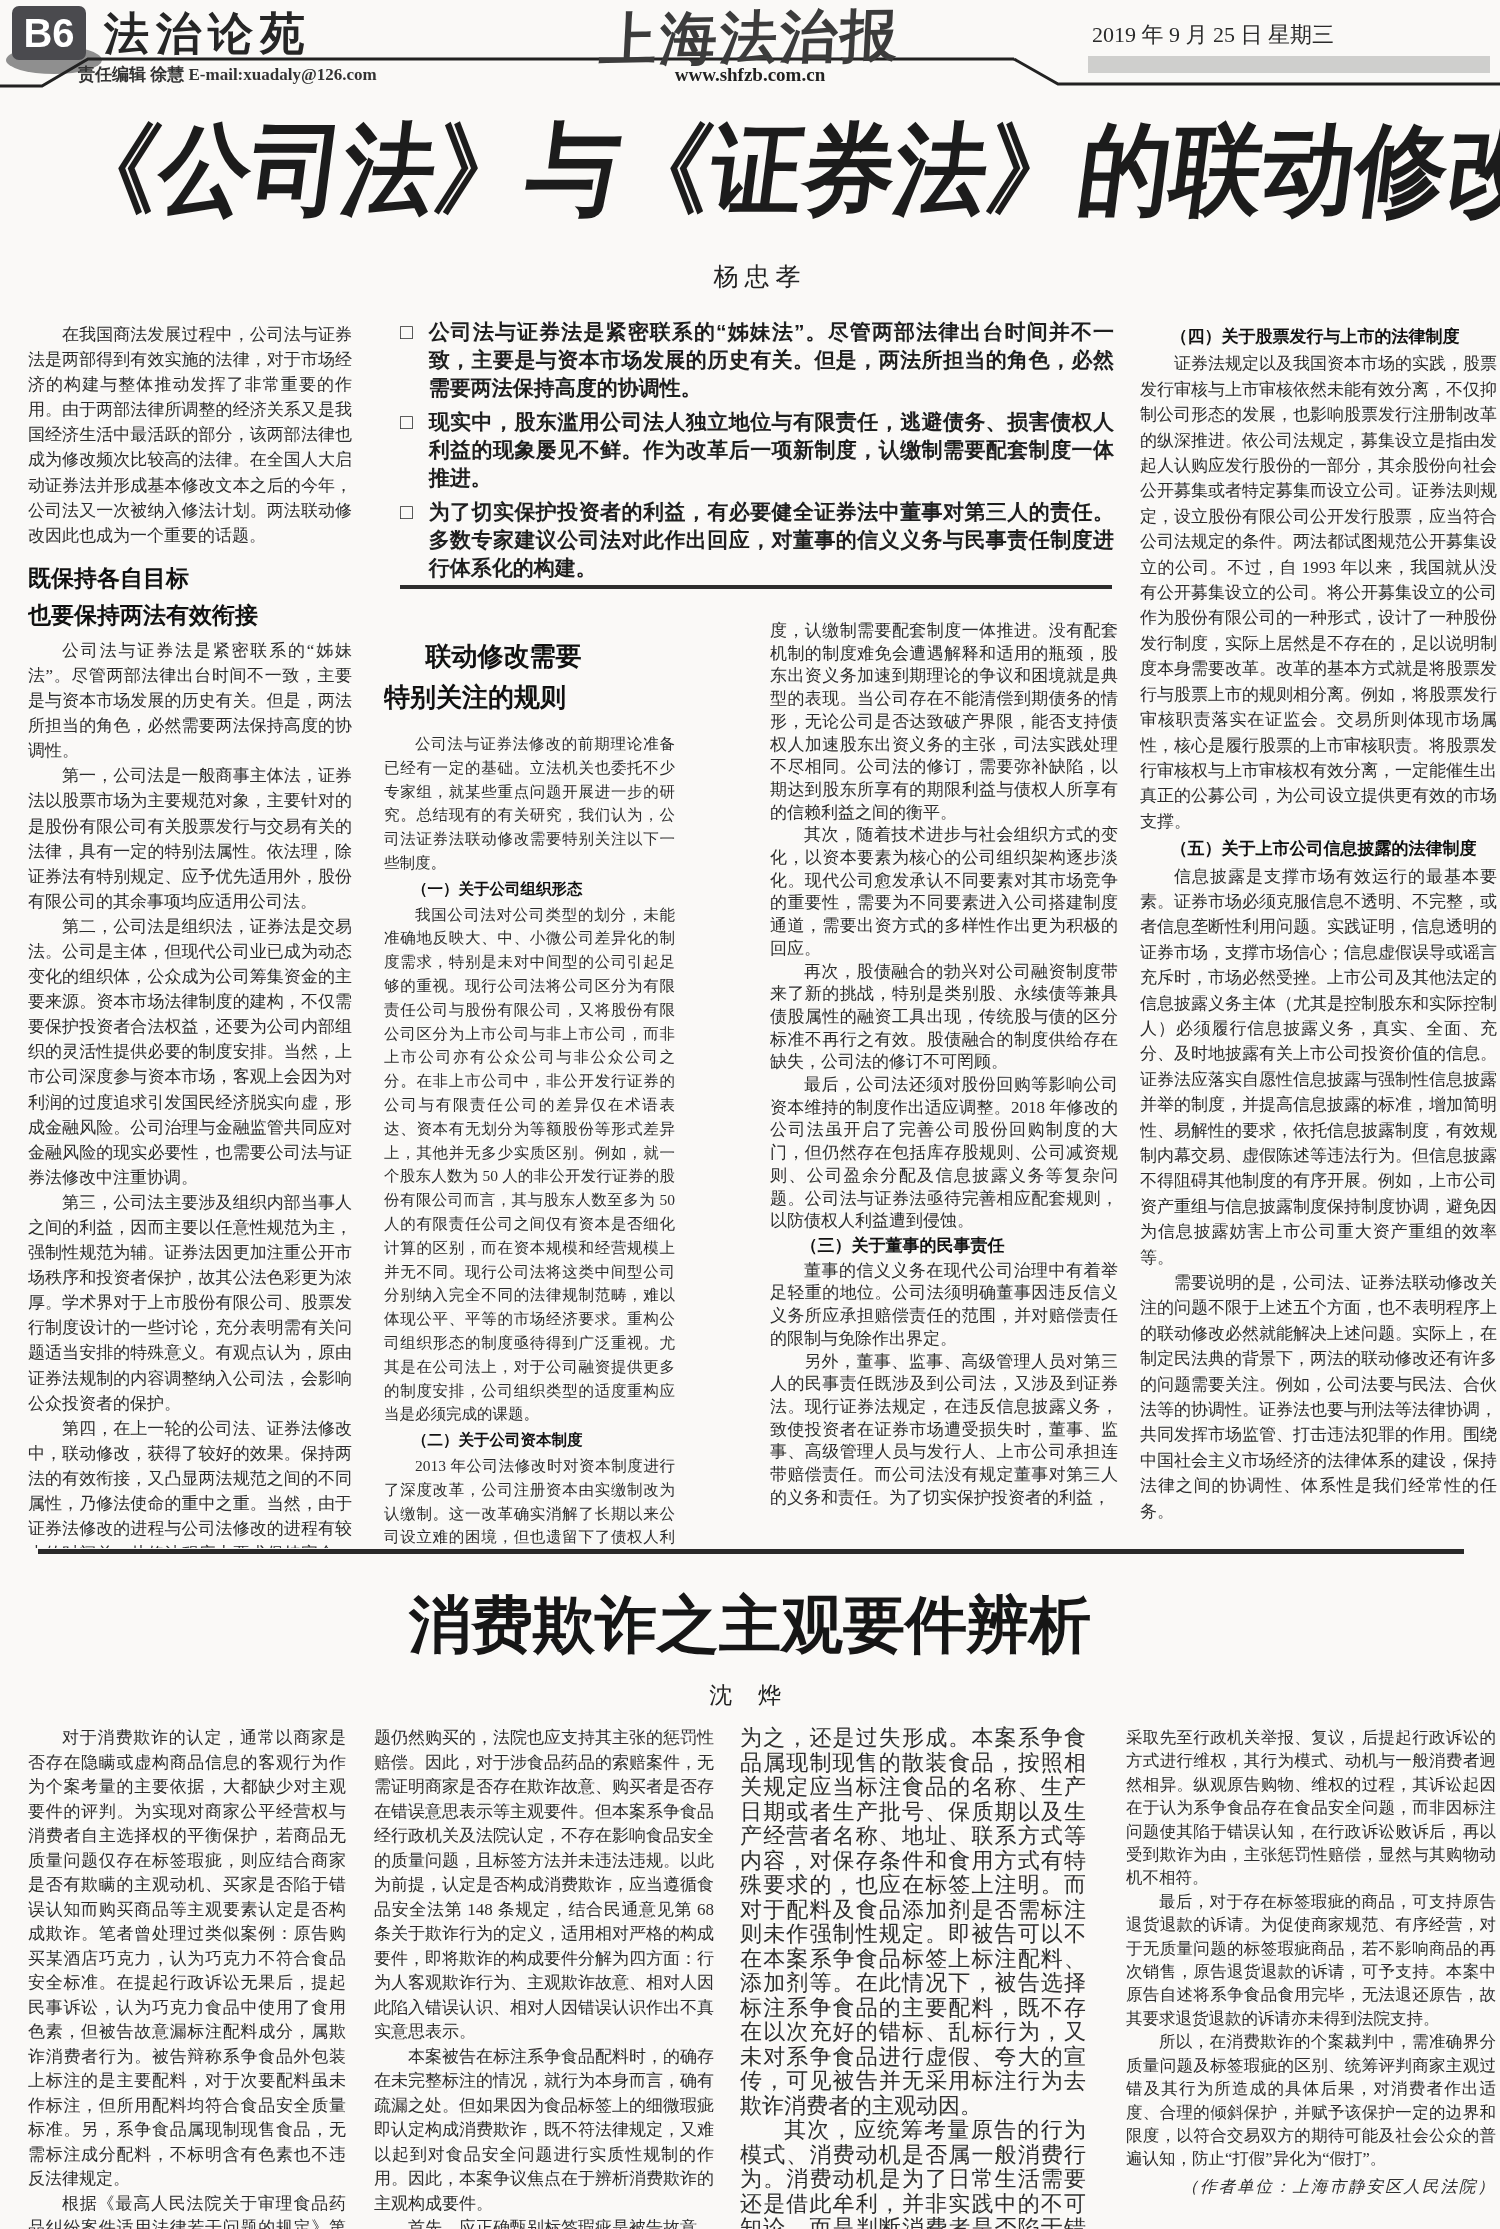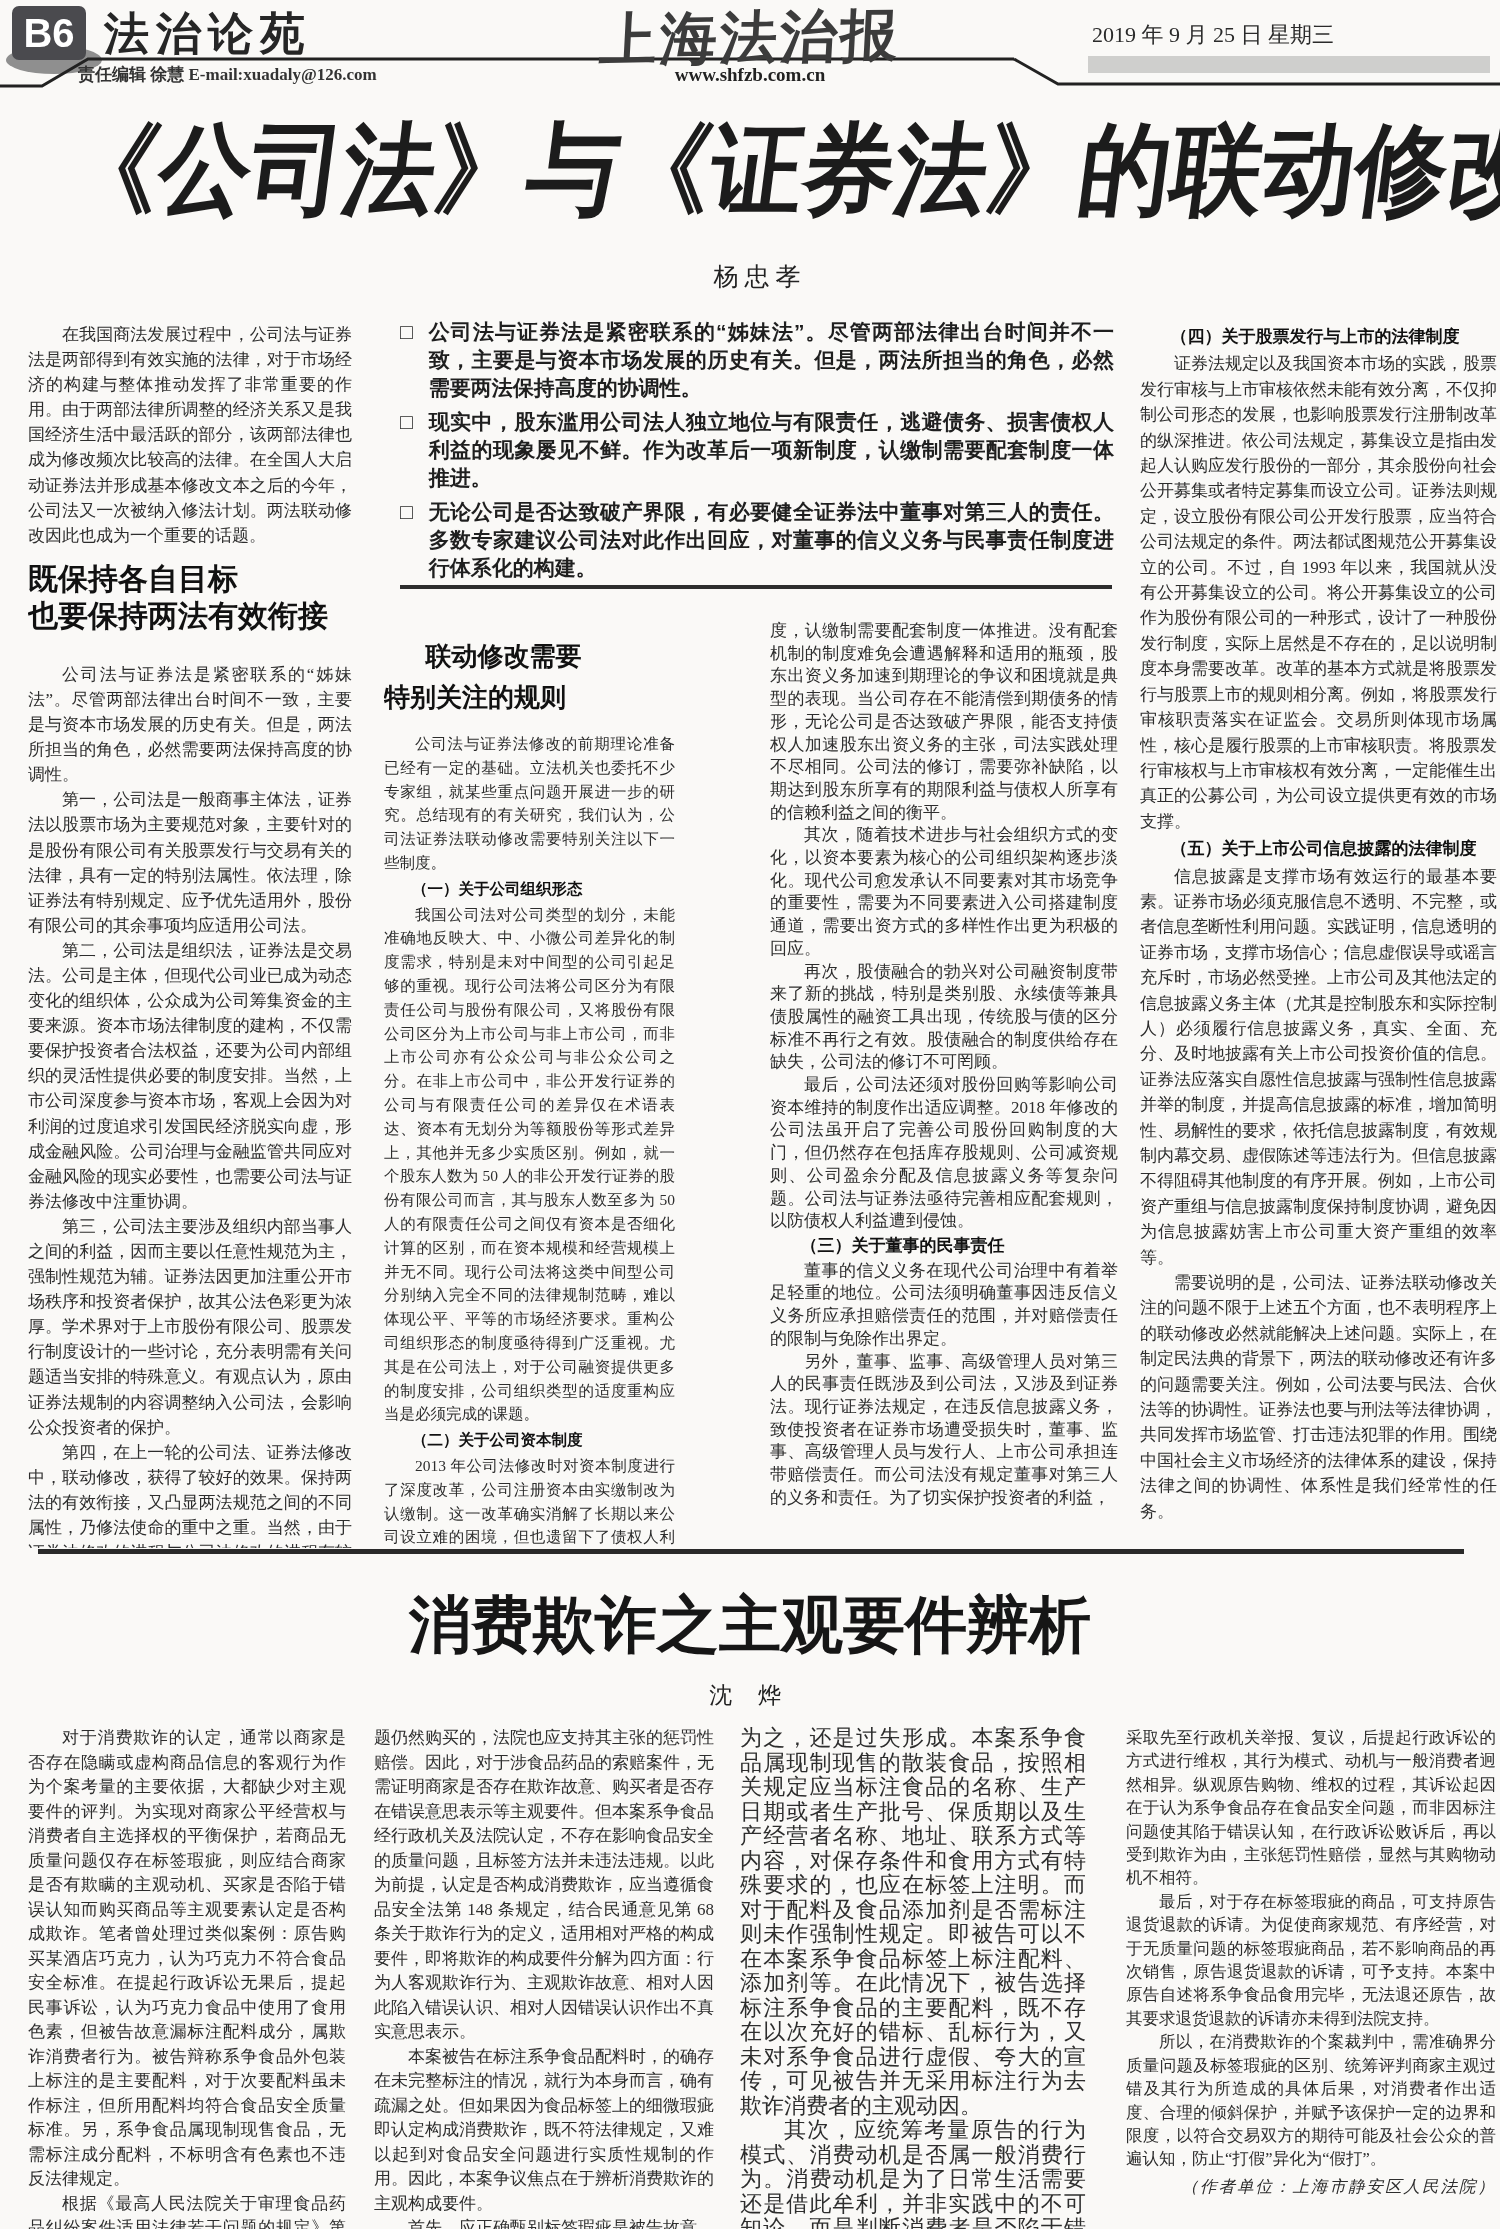--- a/index.html
+++ b/index.html
@@ -33,21 +33,21 @@
   #a1-box-rule{left:400px;top:585px;width:712px;height:4px;background:#2e2e2e;}
   .col{position:absolute;overflow:hidden;text-align:justify;}
   .col div{text-align:justify;}
   #a1c1{left:28px;top:322px;width:324px;height:1226px;font-size:17px;line-height:25.1px;}
   #a1c2{left:384px;top:632px;width:291px;height:917px;font-size:15.5px;line-height:23.8px;}
   #a1c3{left:770px;top:620px;width:348px;height:929px;font-size:17px;line-height:22.7px;}
   #a1c4{left:1140px;top:322px;width:357px;height:1227px;font-size:17px;line-height:25.4px;}
   .blk-p{text-indent:2em;}
   .blk-pc{text-indent:0;}
   .blk-h2{font-family:"Liberation Sans","DejaVu Sans",sans-serif;font-weight:900;color:#111;
-    white-space:pre-line;text-align:left !important;font-size:30px;line-height:37px;margin:12px 0 28px;}
+    white-space:pre-line;text-align:left !important;font-size:23px;line-height:37px;margin:12px 0 4px;}
   #a1c2 .blk-h2{font-size:26px;line-height:41px;text-indent:1.6em;margin:6px 0 12px;font-family:Liberation Mono, monospace;}
   .blk-h3{font-family:"Liberation Sans","DejaVu Sans",sans-serif;font-weight:bold;color:#111;
     text-indent:1.8em;margin:2px 0;}
   .blk-at{font-style:italic;text-align:right !important;letter-spacing:2px;margin-top:4px;}
   #a1-sep{left:38px;top:1549px;width:1426px;height:5px;background:#2a2a2a;}
   
   #a2-title{left:0;top:1583px;width:1500px;text-align:center;white-space:nowrap;
     font-family:"Liberation Sans","DejaVu Sans",sans-serif;font-weight:700;font-size:62px;color:#161616;}
   #a2-author{left:0;top:1680px;width:1500px;text-align:center;font-size:23px;letter-spacing:10px;color:#222;}
   #a2c1{left:28px;top:1726px;width:318px;height:503px;font-size:17px;line-height:24.5px;}
@@ -78,21 +78,21 @@
     <div class="hl-row">
       <span class="hl-marker">□</span>
       <span class="hl-text">公司法与证券法是紧密联系的“姊妹法”。尽管两部法律出台时间并不一致，主要是与资本市场发展的历史有关。但是，两法所担当的角色，必然需要两法保持高度的协调性。</span>
     </div>
     <div class="hl-row">
       <span class="hl-marker">□</span>
       <span class="hl-text">现实中，股东滥用公司法人独立地位与有限责任，逃避债务、损害债权人利益的现象屡见不鲜。作为改革后一项新制度，认缴制需要配套制度一体推进。</span>
     </div>
     <div class="hl-row">
       <span class="hl-marker">□</span>
-      <span class="hl-text">无论公司是否达致破产界限，有必要健全证券法中董事对第三人的责任。多数专家建议公司法对此作出回应，对董事的信义义务与民事责任制度进行体系化的构建。</span>
+      <span class="hl-text">为了切实保护投资者的利益，有必要健全证券法中董事对第三人的责任。多数专家建议公司法对此作出回应，对董事的信义义务与民事责任制度进行体系化的构建。</span>
     </div>
   </div>
 <div class="abs" id="a1-box-rule"></div>
 
 <div class="abs col" id="a1c1">
     <div class="blk-p">在我国商法发展过程中，公司法与证券法是两部得到有效实施的法律，对于市场经济的构建与整体推动发挥了非常重要的作用。由于两部法律所调整的经济关系又是我国经济生活中最活跃的部分，该两部法律也成为修改频次比较高的法律。在全国人大启动证券法并形成基本修改文本之后的今年，公司法又一次被纳入修法计划。两法联动修改因此也成为一个重要的话题。</div>
     <div class="blk-h2">既保持各自目标
 也要保持两法有效衔接</div>
     <div class="blk-p">公司法与证券法是紧密联系的“姊妹法”。尽管两部法律出台时间不一致，主要是与资本市场发展的历史有关。但是，两法所担当的角色，必然需要两法保持高度的协调性。</div>
     <div class="blk-p">第一，公司法是一般商事主体法，证券法以股票市场为主要规范对象，主要针对的是股份有限公司有关股票发行与交易有关的法律，具有一定的特别法属性。依法理，除证券法有特别规定、应予优先适用外，股份有限公司的其余事项均应适用公司法。</div>

